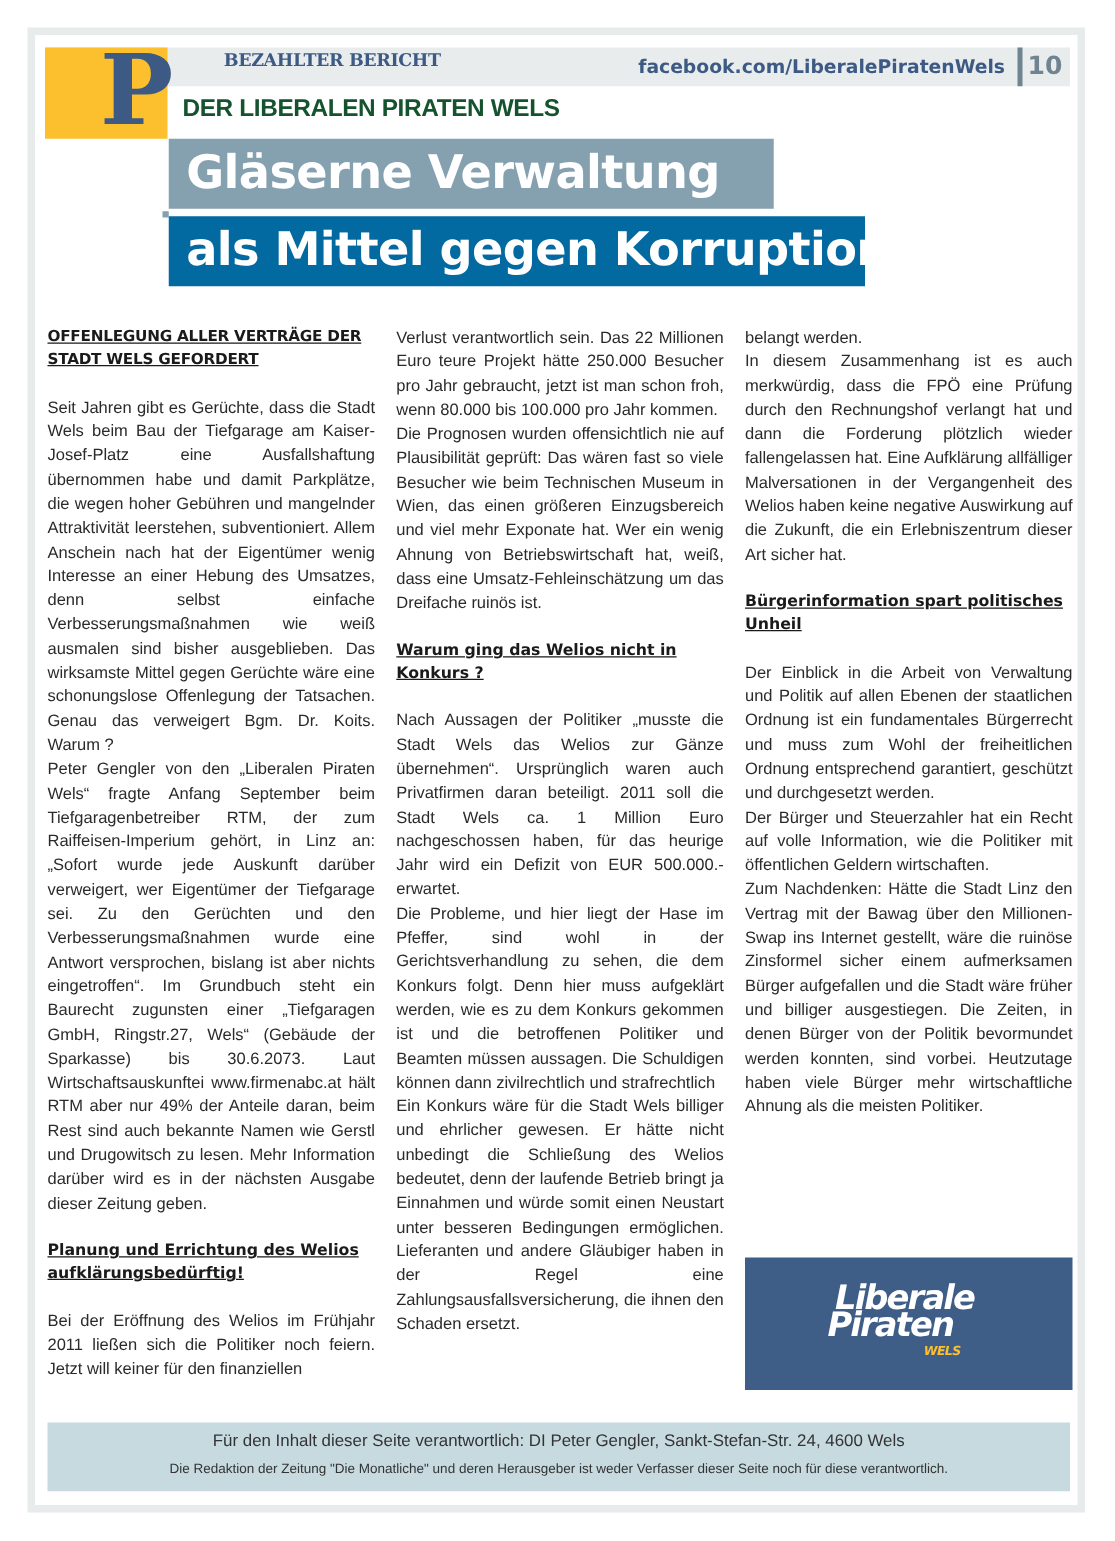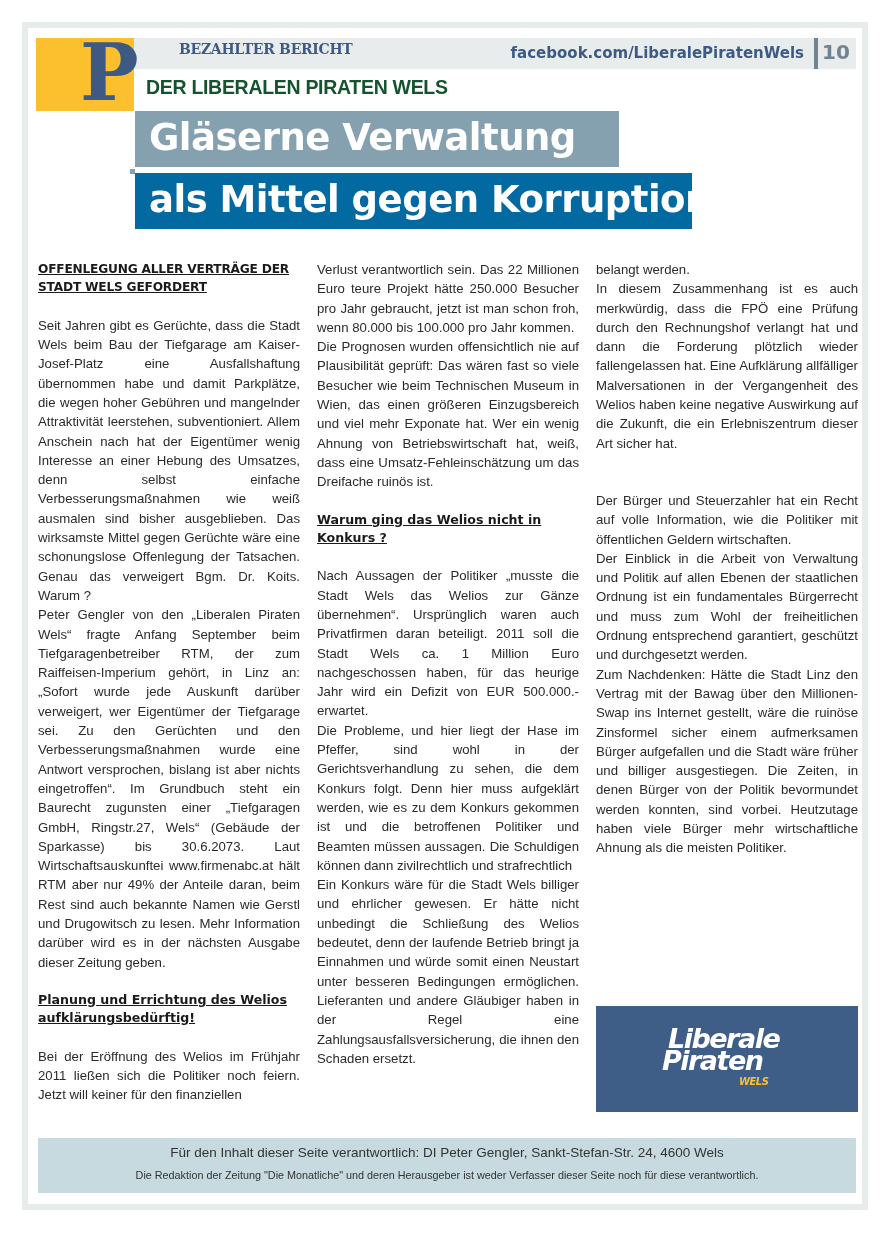--- a/index.html
+++ b/index.html
@@ -82,23 +82,24 @@
   <div class="gap"></div>
   <p>Nach Aussagen der Politiker „musste die Stadt Wels das Welios zur Gänze übernehmen“. Ursprünglich waren auch Privatfirmen daran beteiligt. 2011 soll die Stadt Wels ca. 1 Million Euro nachgeschossen haben, für das heurige Jahr wird ein Defizit von EUR 500.000.- erwartet.</p>
   <p>Die Probleme, und hier liegt der Hase im Pfeffer, sind wohl in der Gerichtsverhandlung zu sehen, die dem Konkurs folgt. Denn hier muss aufgeklärt werden, wie es zu dem Konkurs gekommen ist und die betroffenen Politiker und Beamten müssen aussagen. Die Schuldigen können dann zivilrechtlich und strafrechtlich</p>
   <p>Ein Konkurs wäre für die Stadt Wels billiger und ehrlicher gewesen. Er hätte nicht unbedingt die Schließung des Welios bedeutet, denn der laufende Betrieb bringt ja Einnahmen und würde somit einen Neustart unter besseren Bedingungen ermöglichen. Lieferanten und andere Gläubiger haben in der Regel eine Zahlungsausfallsversicherung, die ihnen den Schaden ersetzt.</p>
 </div>
 
 <div class="col col3">
   <p>belangt werden.</p>
   <p>In diesem Zusammenhang ist es auch merkwürdig, dass die FPÖ eine Prüfung durch den Rechnungshof verlangt hat und dann die Forderung plötzlich wieder fallengelassen hat. Eine Aufklärung allfälliger Malversationen in der Vergangenheit des Welios haben keine negative Auswirkung auf die Zukunft, die ein Erlebniszentrum dieser Art sicher hat.</p>
   <div class="gap"></div>
+  <h3>Bürgerinformation spart politisches Unheil</h3>
   <div class="gap"></div>
+  <p>Der Einblick in die Arbeit von Verwaltung und Politik auf allen Ebenen der staatlichen Ordnung ist ein fundamentales Bürgerrecht und muss zum Wohl der freiheitlichen Ordnung entsprechend garantiert, geschützt und durchgesetzt werden.</p>
   <p>Der Bürger und Steuerzahler hat ein Recht auf volle Information, wie die Politiker mit öffentlichen Geldern wirtschaften.</p>
-  <p>Der Einblick in die Arbeit von Verwaltung und Politik auf allen Ebenen der staatlichen Ordnung ist ein fundamentales Bürgerrecht und muss zum Wohl der freiheitlichen Ordnung entsprechend garantiert, geschützt und durchgesetzt werden.</p>
   <p>Zum Nachdenken: Hätte die Stadt Linz den Vertrag mit der Bawag über den Millionen-Swap ins Internet gestellt, wäre die ruinöse Zinsformel sicher einem aufmerksamen Bürger aufgefallen und die Stadt wäre früher und billiger ausgestiegen. Die Zeiten, in denen Bürger von der Politik bevormundet werden konnten, sind vorbei. Heutzutage haben viele Bürger mehr wirtschaftliche Ahnung als die meisten Politiker.</p>
 </div>
 
 <div class="brand-box">
   <div class="brand1">Liberale</div>
   <div class="brand2">Piraten</div>
   <div class="brand3">WELS</div>
 </div>
 
 <div class="footer">

